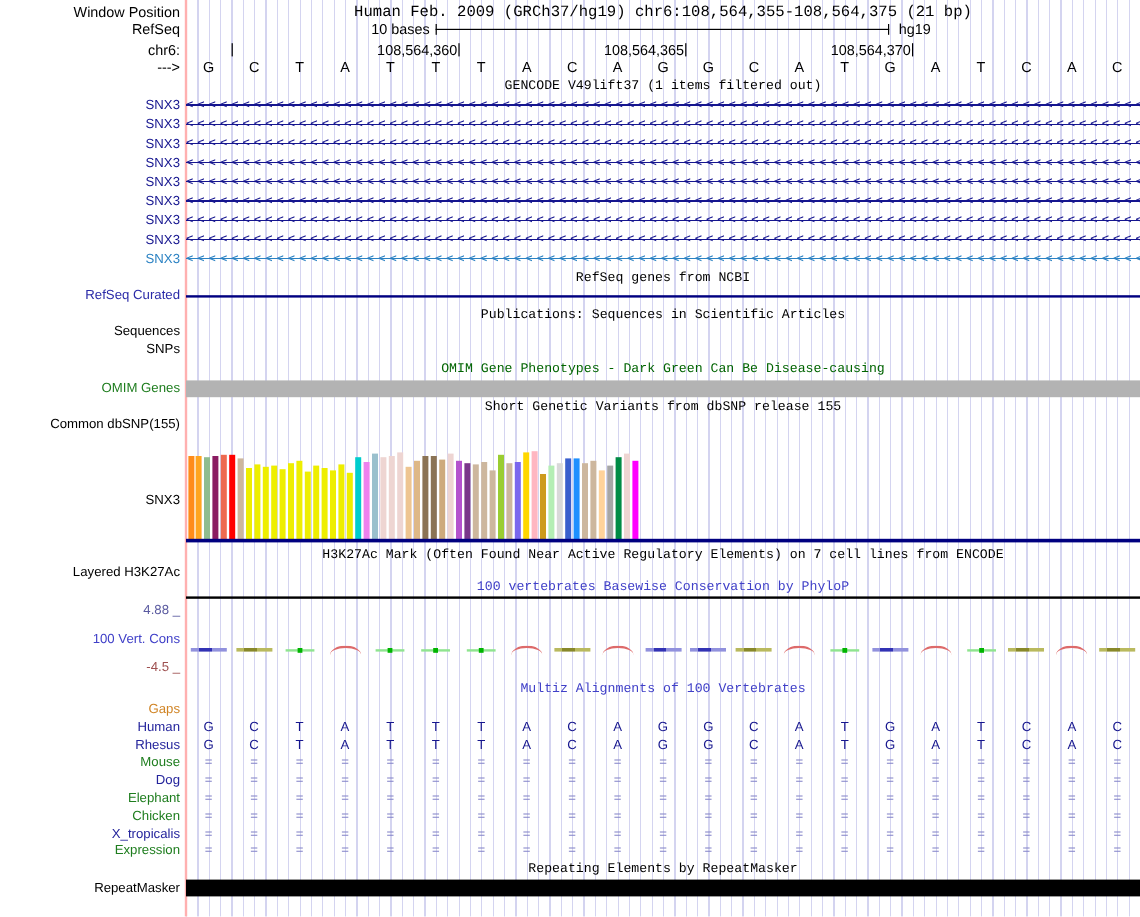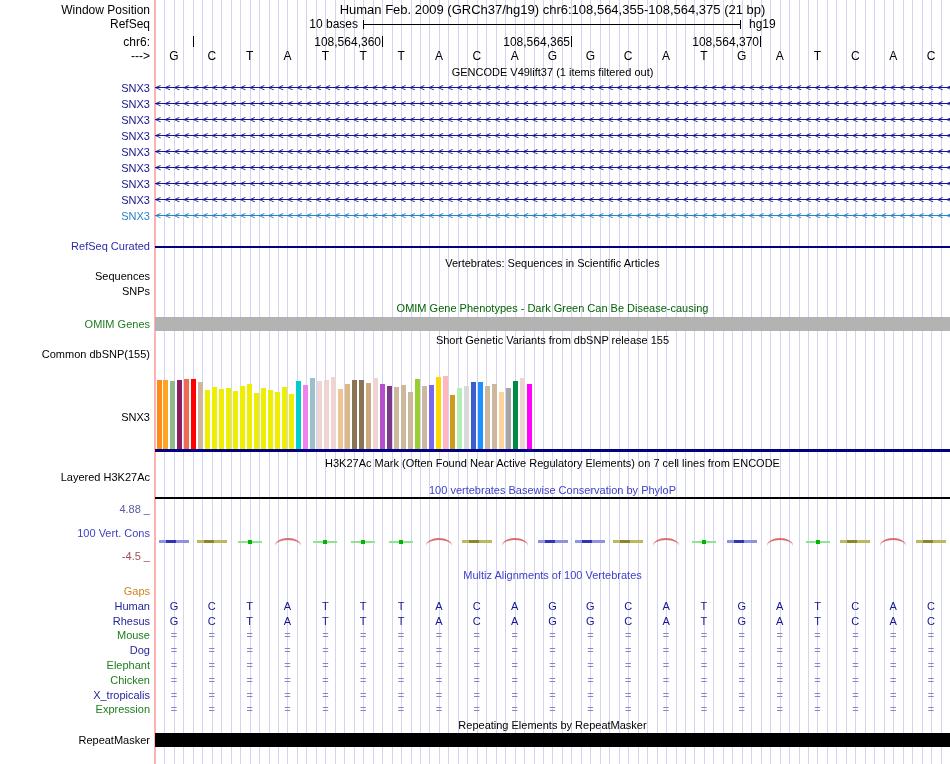--- a/index.html
+++ b/index.html
@@ -4,21 +4,21 @@
 <style>
   html,body{margin:0;padding:0;background:#fff;}
   #canvas{position:relative;width:950px;height:764px;background:#fff;overflow:hidden;
           font-family:"Liberation Sans",sans-serif;}
   
   #grid{position:absolute;left:155px;top:0;width:795px;height:764px;
         background:repeating-linear-gradient(to right,#d4d4f0 0px,#d4d4f0 1px,transparent 1px,transparent 9.464px);}
   #edge-line{position:absolute;left:154px;top:0;width:2px;height:764px;background:#ffb0b0;}
   .lbl{position:absolute;left:0;width:150px;text-align:right;font-size:11px;color:#000;white-space:nowrap;}
   .hdr{font-size:12px;}
-  .ttl{position:absolute;left:155px;width:795px;text-align:center;font-size:11px;color:#000;white-space:nowrap;}
+  .ttl{position:absolute;left:155px;width:795px;text-align:center;font-size:11px;color:#000;white-space:nowrap;font-family:Liberation Mono, monospace;}
   #main-title{top:2px;font-size:13px;}
   #scale-text{position:absolute;left:238px;width:120px;text-align:right;top:17px;font-size:12px;}
   #scale-line{position:absolute;top:24px;left:363px;width:378px;height:1px;background:#000;}
   #scale-line::before,#scale-line::after{content:"";position:absolute;width:1px;height:9px;top:-4px;background:#000;}
   #scale-line::before{left:0}#scale-line::after{right:0}
   #assembly{position:absolute;left:749px;top:17px;font-size:12px;}
   .coord-num{position:absolute;width:140px;text-align:right;top:35px;font-size:12px;white-space:nowrap;}
   .coord-tick{position:absolute;top:36px;width:1px;height:11px;background:#000;}
   .seq-letter{position:absolute;width:38px;text-align:center;font-size:12px;color:#000;}
   .gene-row{position:absolute;left:155px;width:795px;height:12px;overflow:hidden;
@@ -93,24 +93,25 @@
       <div class="lbl" style="top: 162px; color: rgb(21, 21, 143);">SNX3</div>
       <div class="gene-row" style="top: 162px; color: rgb(21, 21, 143);">&lt;&lt;&lt;&lt;&lt;&lt;&lt;&lt;&lt;&lt;&lt;&lt;&lt;&lt;&lt;&lt;&lt;&lt;&lt;&lt;&lt;&lt;&lt;&lt;&lt;&lt;&lt;&lt;&lt;&lt;&lt;&lt;&lt;&lt;&lt;&lt;&lt;&lt;&lt;&lt;&lt;&lt;&lt;&lt;&lt;&lt;&lt;&lt;&lt;&lt;&lt;&lt;&lt;&lt;&lt;&lt;&lt;&lt;&lt;&lt;&lt;&lt;&lt;&lt;&lt;&lt;&lt;&lt;&lt;&lt;&lt;&lt;&lt;&lt;&lt;&lt;&lt;&lt;&lt;&lt;&lt;&lt;&lt;&lt;&lt;&lt;</div>
       <div class="lbl" style="top: 178px; color: rgb(21, 21, 143);">SNX3</div>
       <div class="gene-row" style="top: 178px; color: rgb(21, 21, 143);">&lt;&lt;&lt;&lt;&lt;&lt;&lt;&lt;&lt;&lt;&lt;&lt;&lt;&lt;&lt;&lt;&lt;&lt;&lt;&lt;&lt;&lt;&lt;&lt;&lt;&lt;&lt;&lt;&lt;&lt;&lt;&lt;&lt;&lt;&lt;&lt;&lt;&lt;&lt;&lt;&lt;&lt;&lt;&lt;&lt;&lt;&lt;&lt;&lt;&lt;&lt;&lt;&lt;&lt;&lt;&lt;&lt;&lt;&lt;&lt;&lt;&lt;&lt;&lt;&lt;&lt;&lt;&lt;&lt;&lt;&lt;&lt;&lt;&lt;&lt;&lt;&lt;&lt;&lt;&lt;&lt;&lt;&lt;&lt;&lt;&lt;</div>
       <div class="lbl" style="top: 194px; color: rgb(21, 21, 143);">SNX3</div>
       <div class="gene-row" style="top: 194px; color: rgb(21, 21, 143);">&lt;&lt;&lt;&lt;&lt;&lt;&lt;&lt;&lt;&lt;&lt;&lt;&lt;&lt;&lt;&lt;&lt;&lt;&lt;&lt;&lt;&lt;&lt;&lt;&lt;&lt;&lt;&lt;&lt;&lt;&lt;&lt;&lt;&lt;&lt;&lt;&lt;&lt;&lt;&lt;&lt;&lt;&lt;&lt;&lt;&lt;&lt;&lt;&lt;&lt;&lt;&lt;&lt;&lt;&lt;&lt;&lt;&lt;&lt;&lt;&lt;&lt;&lt;&lt;&lt;&lt;&lt;&lt;&lt;&lt;&lt;&lt;&lt;&lt;&lt;&lt;&lt;&lt;&lt;&lt;&lt;&lt;&lt;&lt;&lt;&lt;</div>
       <div class="lbl" style="top: 210px; color: rgb(43, 130, 195);">SNX3</div>
       <div class="gene-row" style="top: 210px; color: rgb(43, 130, 195);">&lt;&lt;&lt;&lt;&lt;&lt;&lt;&lt;&lt;&lt;&lt;&lt;&lt;&lt;&lt;&lt;&lt;&lt;&lt;&lt;&lt;&lt;&lt;&lt;&lt;&lt;&lt;&lt;&lt;&lt;&lt;&lt;&lt;&lt;&lt;&lt;&lt;&lt;&lt;&lt;&lt;&lt;&lt;&lt;&lt;&lt;&lt;&lt;&lt;&lt;&lt;&lt;&lt;&lt;&lt;&lt;&lt;&lt;&lt;&lt;&lt;&lt;&lt;&lt;&lt;&lt;&lt;&lt;&lt;&lt;&lt;&lt;&lt;&lt;&lt;&lt;&lt;&lt;&lt;&lt;&lt;&lt;&lt;&lt;&lt;&lt;</div>
     </div>
 
+  <div class="ttl" style="top:226px">RefSeq genes from NCBI</div>
   <div class="lbl" style="top:240px;color:#2a2aa8">RefSeq Curated</div>
   <div class="hline" style="top:246px;height:2px;background:#000080"></div>
 
-  <div class="ttl" style="top:257px">Vertebrates: Sequences in Scientific Articles</div>
+  <div class="ttl" style="top:257px">Publications: Sequences in Scientific Articles</div>
   <div class="lbl" style="top:270px">Sequences</div>
   <div class="lbl" style="top:285px">SNPs</div>
 
   <div class="ttl" style="top:302px;color:#006400">OMIM Gene Phenotypes - Dark Green Can Be Disease-causing</div>
   <div class="lbl" style="top:318px;color:#1e7d1e">OMIM Genes</div>
   <div class="hline" style="top:317px;height:14px;background:#b3b3b3"></div>
 
   <div class="ttl" style="top:334px">Short Genetic Variants from dbSNP release 155</div>
   <div class="lbl" style="top:348px">Common dbSNP(155)</div>
 

